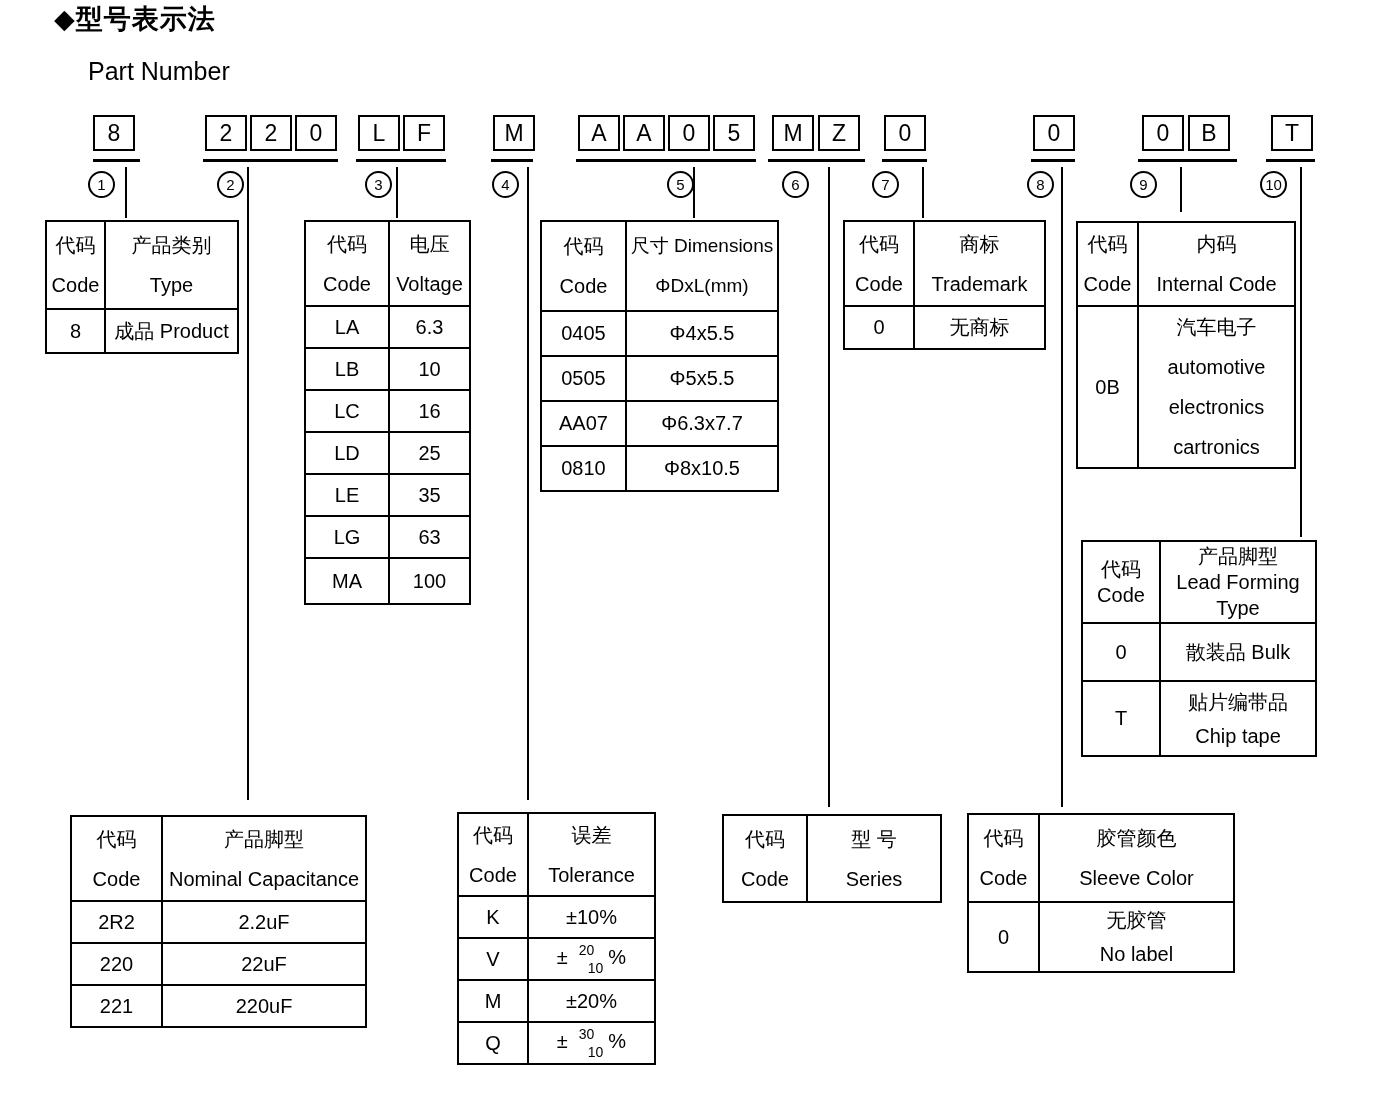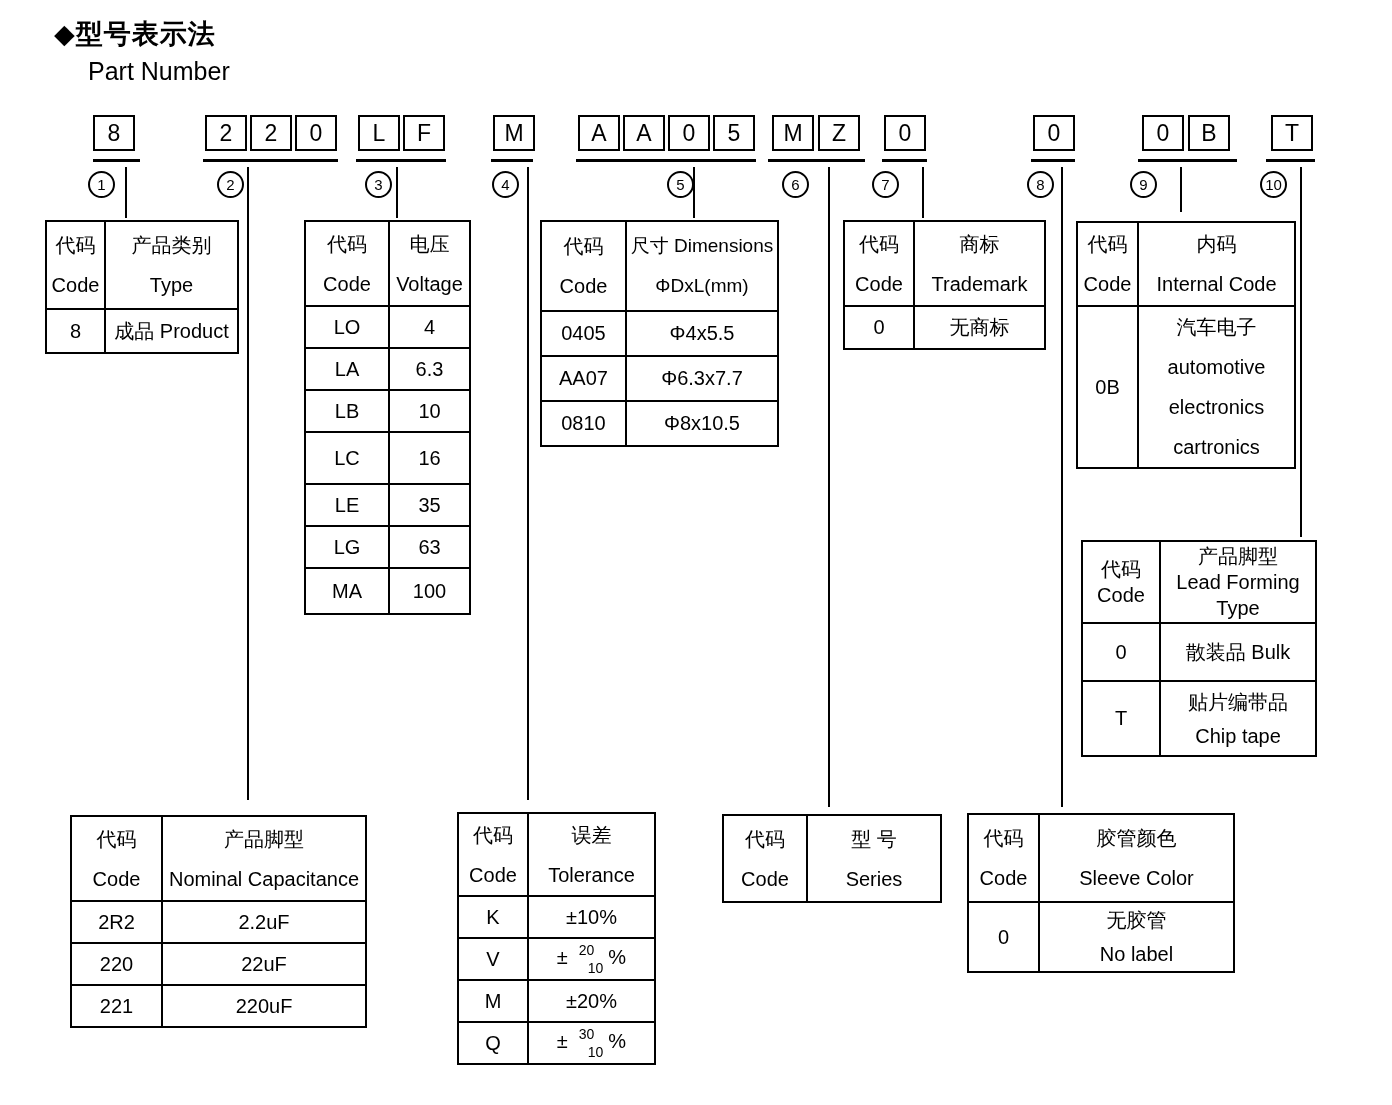--- a/index.html
+++ b/index.html
@@ -6,21 +6,21 @@
   body {
     width: 1392px; height: 1105px;
     background: #ffffff;
     color: #000000;
     font-family: "Liberation Sans", "DejaVu Sans", sans-serif;
     position: relative;
     overflow: hidden;
   }
   .abs { position: absolute; }
 
-  .title-zh { left: 54px; top: 16px; font-size: 27px; font-weight: 600; letter-spacing: 1px; }
+  .title-zh { left: 54px; top: 1px; font-size: 27px; font-weight: 600; letter-spacing: 1px; }
   .title-en { left: 88px; top: 57px; font-size: 25px; }
 
   .pbox {
     position: absolute; top: 115px;
     width: 38px; height: 32px;
     border: 2px solid #000;
     font-size: 23px; line-height: 32px; text-align: center;
     background: #fff;
   }
   .uline { position: absolute; top: 159px; height: 3px; background: #000; }
@@ -141,34 +141,34 @@
     <td style="width:78px" class="h2">
       <div>代码</div>
           <div>Code</div>
     </td>
     <td style="width:75px" class="h2">
       <div>电压</div>
           <div>Voltage</div>
     </td>
   </tr>
   <tr style="height:42px">
-        <td>LO</td>
-        <td>4</td>
-      </tr>
-  <tr style="height:42px">
         <td>LA</td>
         <td>6.3</td>
       </tr>
   <tr style="height:42px">
         <td>LB</td>
         <td>10</td>
       </tr>
-  <tr style="height:52px">
+  <tr style="height:42px">
         <td>LC</td>
         <td>16</td>
+      </tr>
+  <tr style="height:42px">
+        <td>LD</td>
+        <td>25</td>
       </tr>
   <tr style="height:42px">
         <td>LE</td>
         <td>35</td>
       </tr>
   <tr style="height:42px">
         <td>LG</td>
         <td>63</td>
       </tr>
   <tr style="height:46px">
@@ -186,20 +186,24 @@
           <div>Code</div>
     </td>
     <td style="width:146px" class="h2s">
       <div>尺寸 Dimensions</div>
           <div>ΦDxL(mm)</div>
     </td>
   </tr>
   <tr style="height:45px">
         <td>0405</td>
         <td>Φ4x5.5</td>
+      </tr>
+  <tr style="height:45px">
+        <td>0505</td>
+        <td>Φ5x5.5</td>
       </tr>
   <tr style="height:45px">
         <td>AA07</td>
         <td>Φ6.3x7.7</td>
       </tr>
   <tr style="height:45px">
         <td>0810</td>
         <td>Φ8x10.5</td>
       </tr>
 </tbody>

